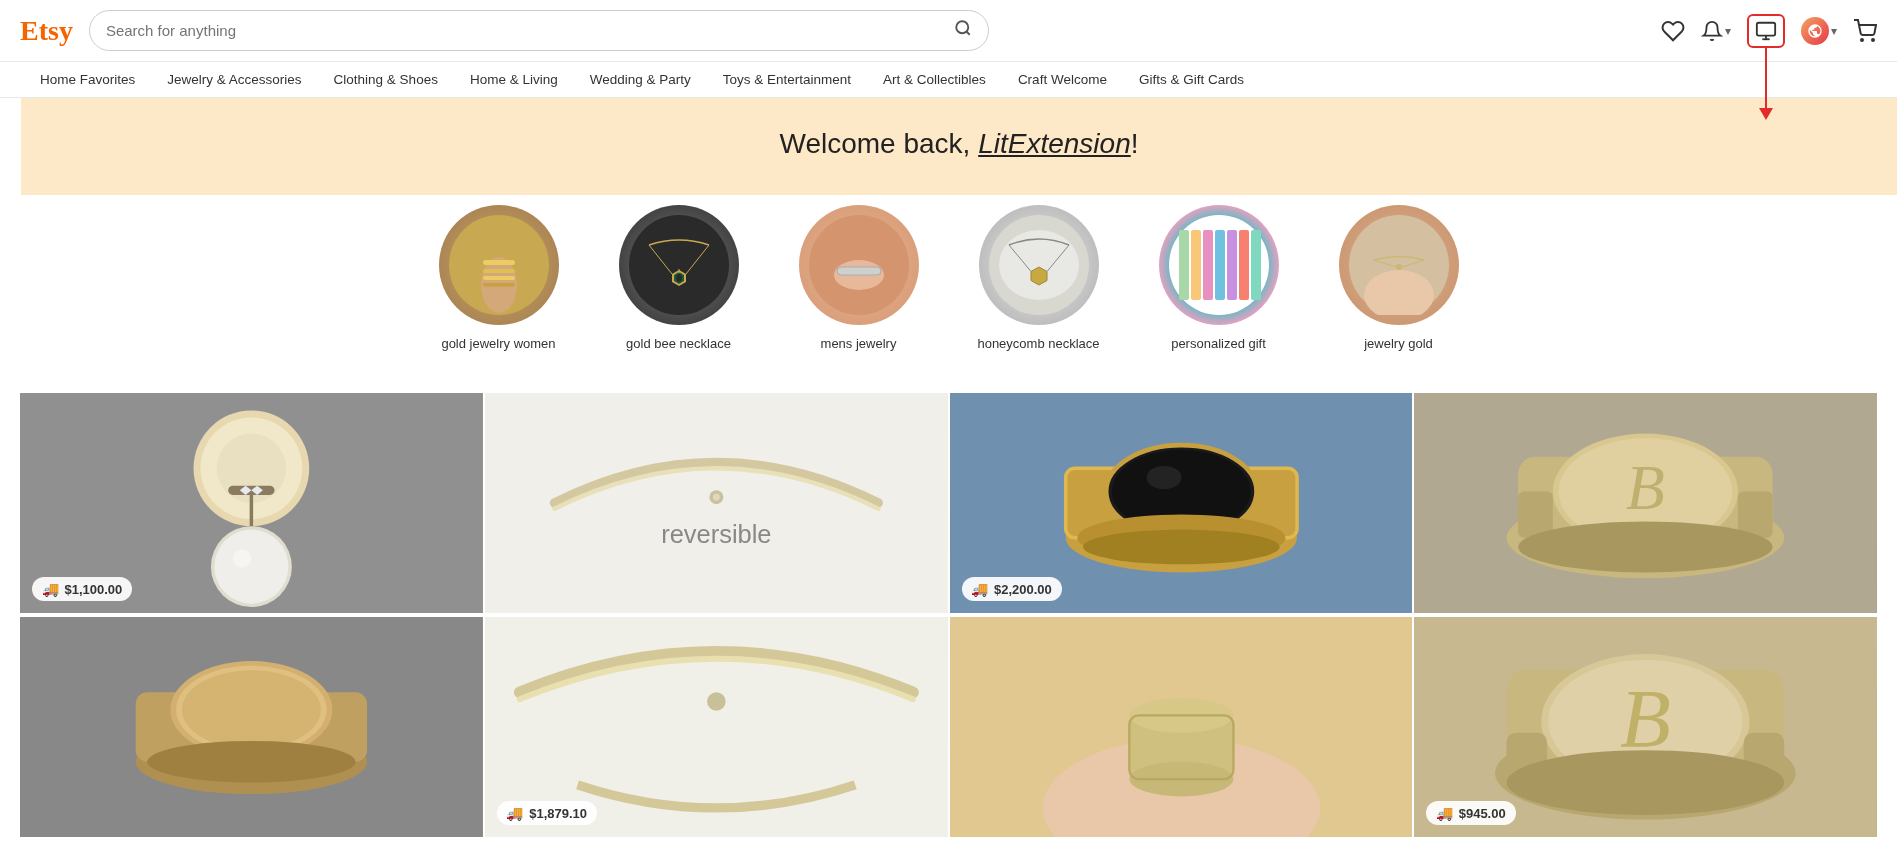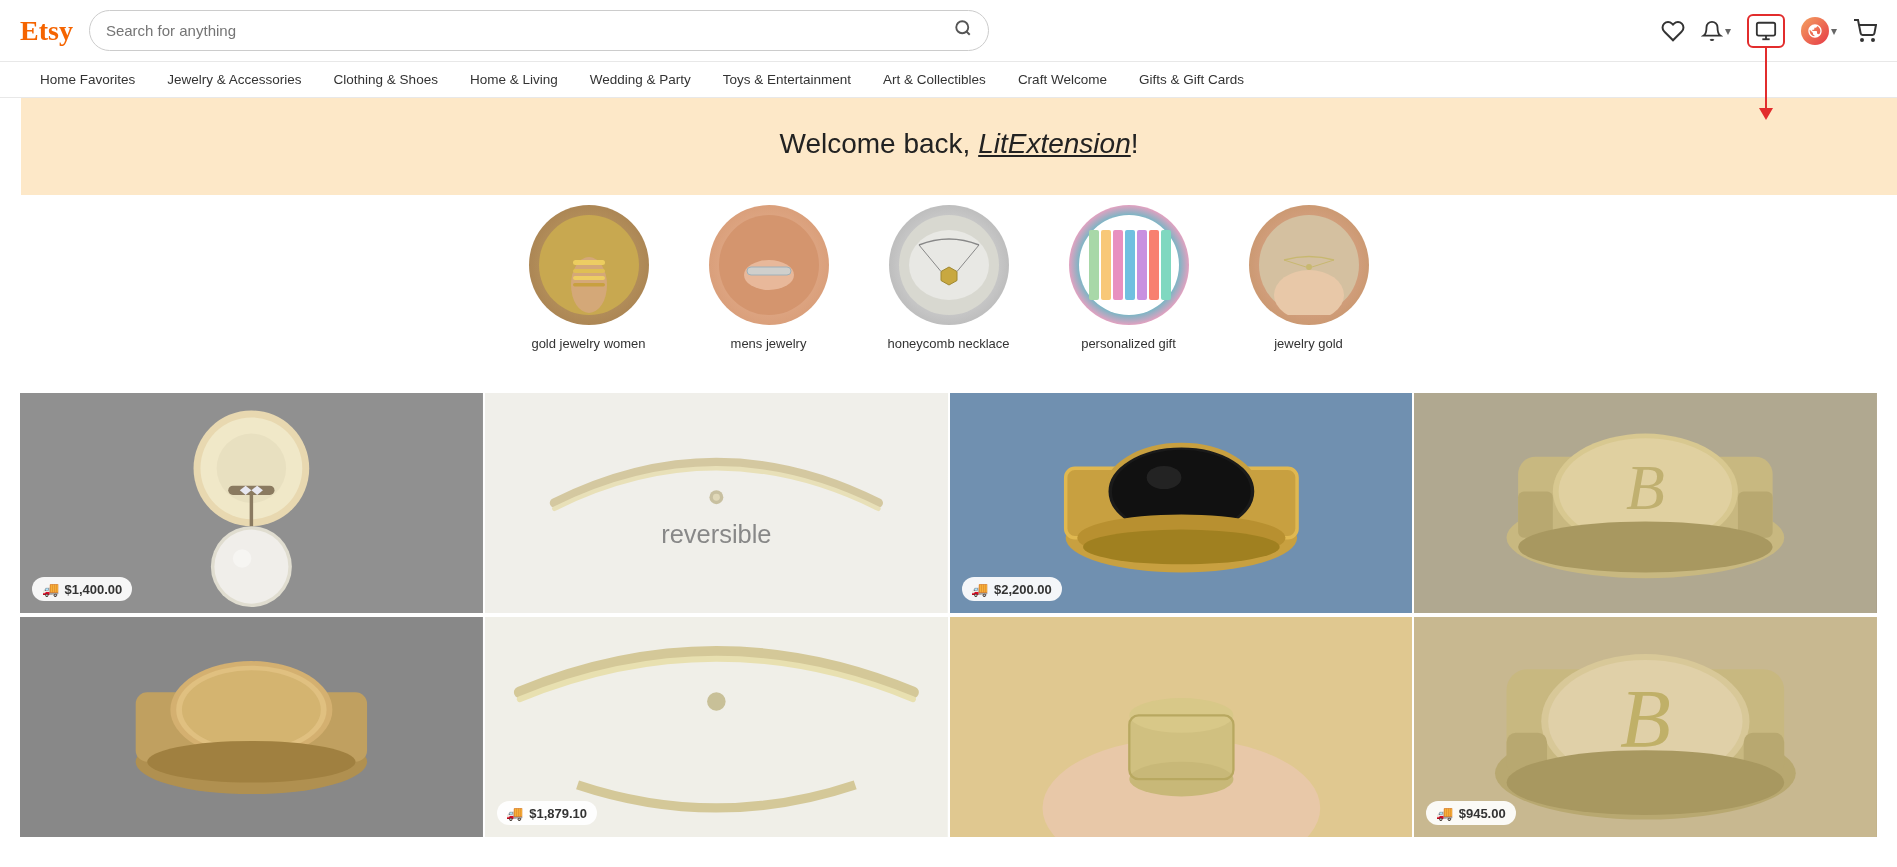--- a/index.html
+++ b/index.html
@@ -163,20 +163,41 @@
           <rect x="34" y="45" width="32" height="5" rx="2.5" fill="#f0d060" opacity="0.9"></rect>
           <rect x="34" y="54" width="32" height="4" rx="2" fill="#e0c050" opacity="0.9"></rect>
           <rect x="34" y="61" width="32" height="4" rx="2" fill="#f0d060" opacity="0.9"></rect>
           <rect x="34" y="68" width="32" height="3.5" rx="1.75" fill="#c8a040"></rect>
         </svg>
       </div>
     </div>
     <span class="category-label">gold jewelry women</span>
   </div>
 
+  <div class="category-item">
+    <div class="category-circle circle-gold-bee">
+      <div class="circle-inner">
+        <svg width="100" height="100" viewBox="0 0 100 100">
+          <circle cx="50" cy="50" r="50" fill="#2a2a2a"></circle>
+
+          <path d="M 20,30 Q 50,20 80,30" stroke="#c8a850" stroke-width="1.5" fill="none"></path>
+
+          <polygon points="50,55 57,59 57,67 50,71 43,67 43,59" fill="#c8a850"></polygon>
+          <polygon points="50,57 55,60 55,66 50,69 45,66 45,60" fill="#1a5c38"></polygon>
+
+          <ellipse cx="50" cy="63" rx="3" ry="4" fill="#2a2a2a"></ellipse>
+          <line x1="50" y1="58" x2="50" y2="54" stroke="#c8a850" stroke-width="1"></line>
+
+          <line x1="43" y1="59" x2="20" y2="30" stroke="#c8a850" stroke-width="1"></line>
+          <line x1="57" y1="59" x2="80" y2="30" stroke="#c8a850" stroke-width="1"></line>
+        </svg>
+      </div>
+    </div>
+    <span class="category-label">gold bee necklace</span>
+  </div>
 
   <div class="category-item">
     <div class="category-circle circle-mens-jewelry">
       <div class="circle-inner">
         <svg width="100" height="100" viewBox="0 0 100 100">
           <circle cx="50" cy="50" r="50" fill="#d4956e"></circle>
 
           <ellipse cx="50" cy="60" rx="25" ry="15" fill="#e8b89a"></ellipse>
           <rect x="28" y="52" width="44" height="8" rx="4" fill="#c8d4d8" opacity="0.8"></rect>
           <rect x="28" y="52" width="44" height="8" rx="4" fill="none" stroke="#a0b0b8" stroke-width="1"></rect>
@@ -261,21 +282,21 @@
 
         <rect x="180" y="95" width="40" height="8" rx="4" fill="#8a7a60"></rect>
         <line x1="200" y1="103" x2="200" y2="130" stroke="#8a7a60" stroke-width="3"></line>
 
         <polygon points="190,99 195,95 200,99 195,103" fill="#e8e8f0"></polygon>
         <polygon points="200,99 205,95 210,99 205,103" fill="#e8e8f0"></polygon>
       </svg>
     </div>
     <div class="product-price">
       <span class="delivery-icon">🚚</span>
-      <span>$1,400.00</span>
+      <span>$1,100.00</span>
     </div>
   </div>
 
   <div class="product-card">
     <div class="product-img-2" style="height:220px;">
       <svg width="100%" height="100%" viewBox="0 0 400 220" preserveAspectRatio="xMidYMid slice">
         <rect width="400" height="220" fill="#f0efea"></rect>
 
         <path d="M 60,110 Q 200,40 340,110" stroke="#d4c8a0" stroke-width="8" fill="none" stroke-linecap="round"></path>
         <path d="M 60,115 Q 200,45 340,115" stroke="#e8e0b8" stroke-width="4" fill="none" stroke-linecap="round"></path>

